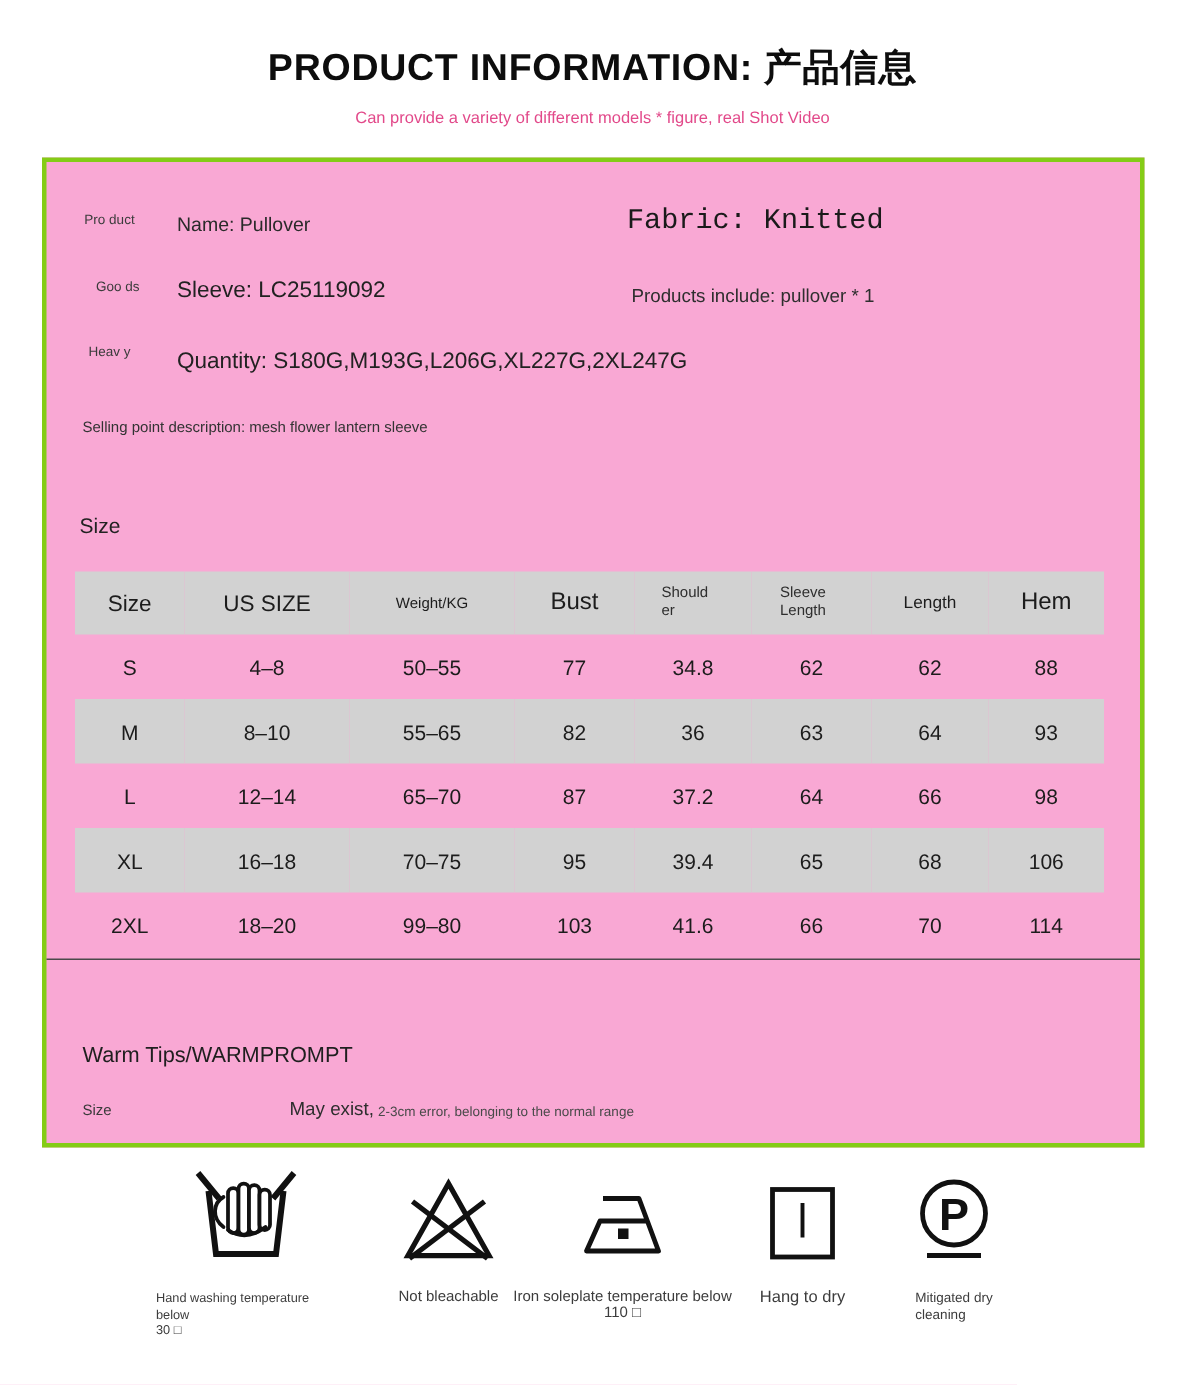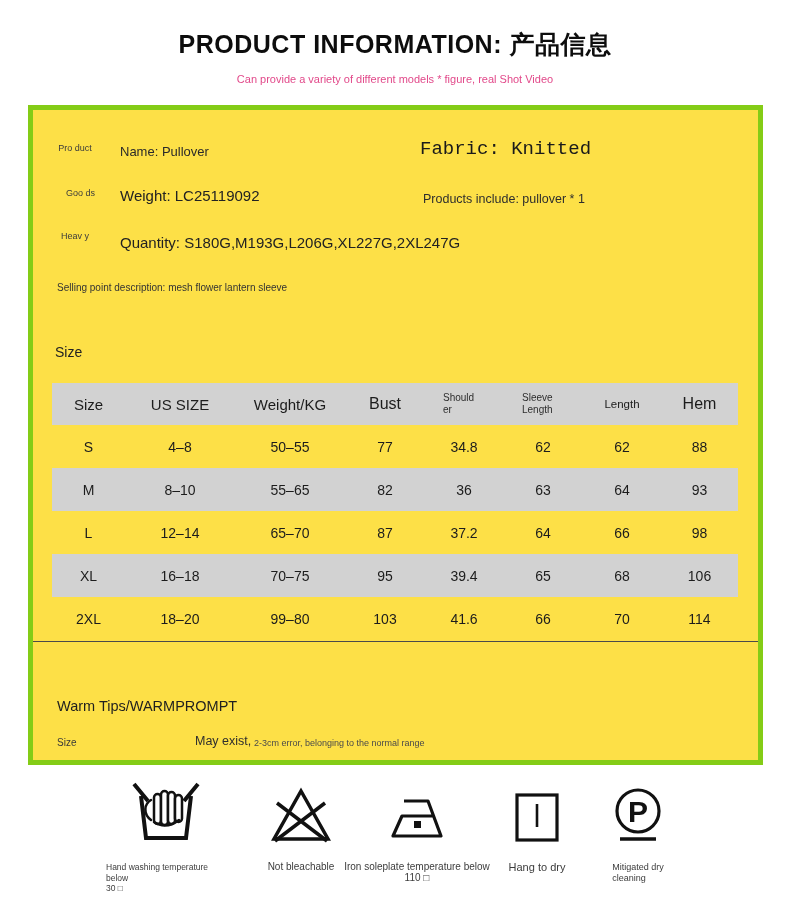--- a/index.html
+++ b/index.html
@@ -12,21 +12,21 @@
   .title {
     position:absolute; top:28px; left:0; width:100%; text-align:center;
     font-size:25px; font-weight:bold; letter-spacing:0.5px; color:#0d0d0d;
   }
   .subtitle {
     position:absolute; top:73px; left:0; width:100%; text-align:center;
     font-size:11px; color:#e2498a;
   }
   .info-box {
     position:absolute; left:28px; top:105px; width:735px; height:660px;
-    border:5px solid #84cc16; background:#fde047;
+    border:3px solid #84cc16; background:#f9a8d4;
   }
   .row-label {
     position:absolute; left:22px; width:40px; text-align:center;
     font-size:9px; line-height:12px; color:#3b3b3b;
   }
   .lbl-1 { top:32px; } .lbl-2 { top:77px;text-align:right; } .lbl-3 { top:120px; }
   .t-name    { position:absolute; left:87px;  top:34px;  font-size:13px; color:#2a2a2a; }
   .t-fabric  { position:absolute; left:387px; top:28px;  font-size:19px; color:#1a1a1a;font-family:Liberation Mono, monospace; }
   .t-number  { position:absolute; left:87px;  top:77px;  font-size:15px; color:#222; }
   .t-include { position:absolute; left:390px; top:82px;  font-size:12.5px; color:#2e2e2e; }
@@ -45,21 +45,21 @@
   .size-table th, .size-table td {
     text-align:center; vertical-align:middle; font-weight:normal;
     color:#1c1c1c; padding:0;
   }
   .size-table thead tr { height:42px; background:#d2d2d2; }
   .size-table tbody tr { height:43px; }
   .size-table tbody tr.alt { background:#d2d2d2; }
   .size-table td { font-size:14px; }
   .h-size  { font-size:15px; }
   .h-ussize{ font-size:15px; }
-  .h-weight{ font-size:15px; }
+  .h-weight{ font-size:10px; }
   .h-bust  { font-size:16px; }
   .h-length{ font-size:11.5px; }
   .h-hem   { font-size:16px; }
   .h-wrap  { width:42px; margin:0 auto; text-align:left; font-size:10px; line-height:12px; color:#2e2e2e; }
 
   .section-divider {
     position:absolute; left:0; top:531px; width:100%; height:0;
     border-top:1px solid #4a4a4a;
   }
   .warm-heading { position:absolute; left:24px; top:588px; font-size:14.5px; color:#1f1f1f; }
@@ -91,21 +91,21 @@
   <div class="title">PRODUCT INFORMATION: 产品信息</div>
   <div class="subtitle">Can provide a variety of different models * figure, real Shot Video</div>
 
   <div class="info-box">
 
     <div class="row-label lbl-1">Pro duct</div>
     <div class="t-name">Name: Pullover</div>
     <div class="t-fabric">Fabric: Knitted</div>
 
     <div class="row-label lbl-2">Goo ds</div>
-    <div class="t-number">Weight: LC25119092</div>
+    <div class="t-number">Sleeve: LC25119092</div>
     <div class="t-include">Products include: pullover * 1</div>
 
     <div class="row-label lbl-3">Heav y</div>
     <div class="t-qty">Quantity: S180G,M193G,L206G,XL227G,2XL247G</div>
 
     <div class="t-selling">Selling point description: mesh flower lantern sleeve</div>
 
     <div class="size-heading">Size</div>
 
     <table class="size-table">

